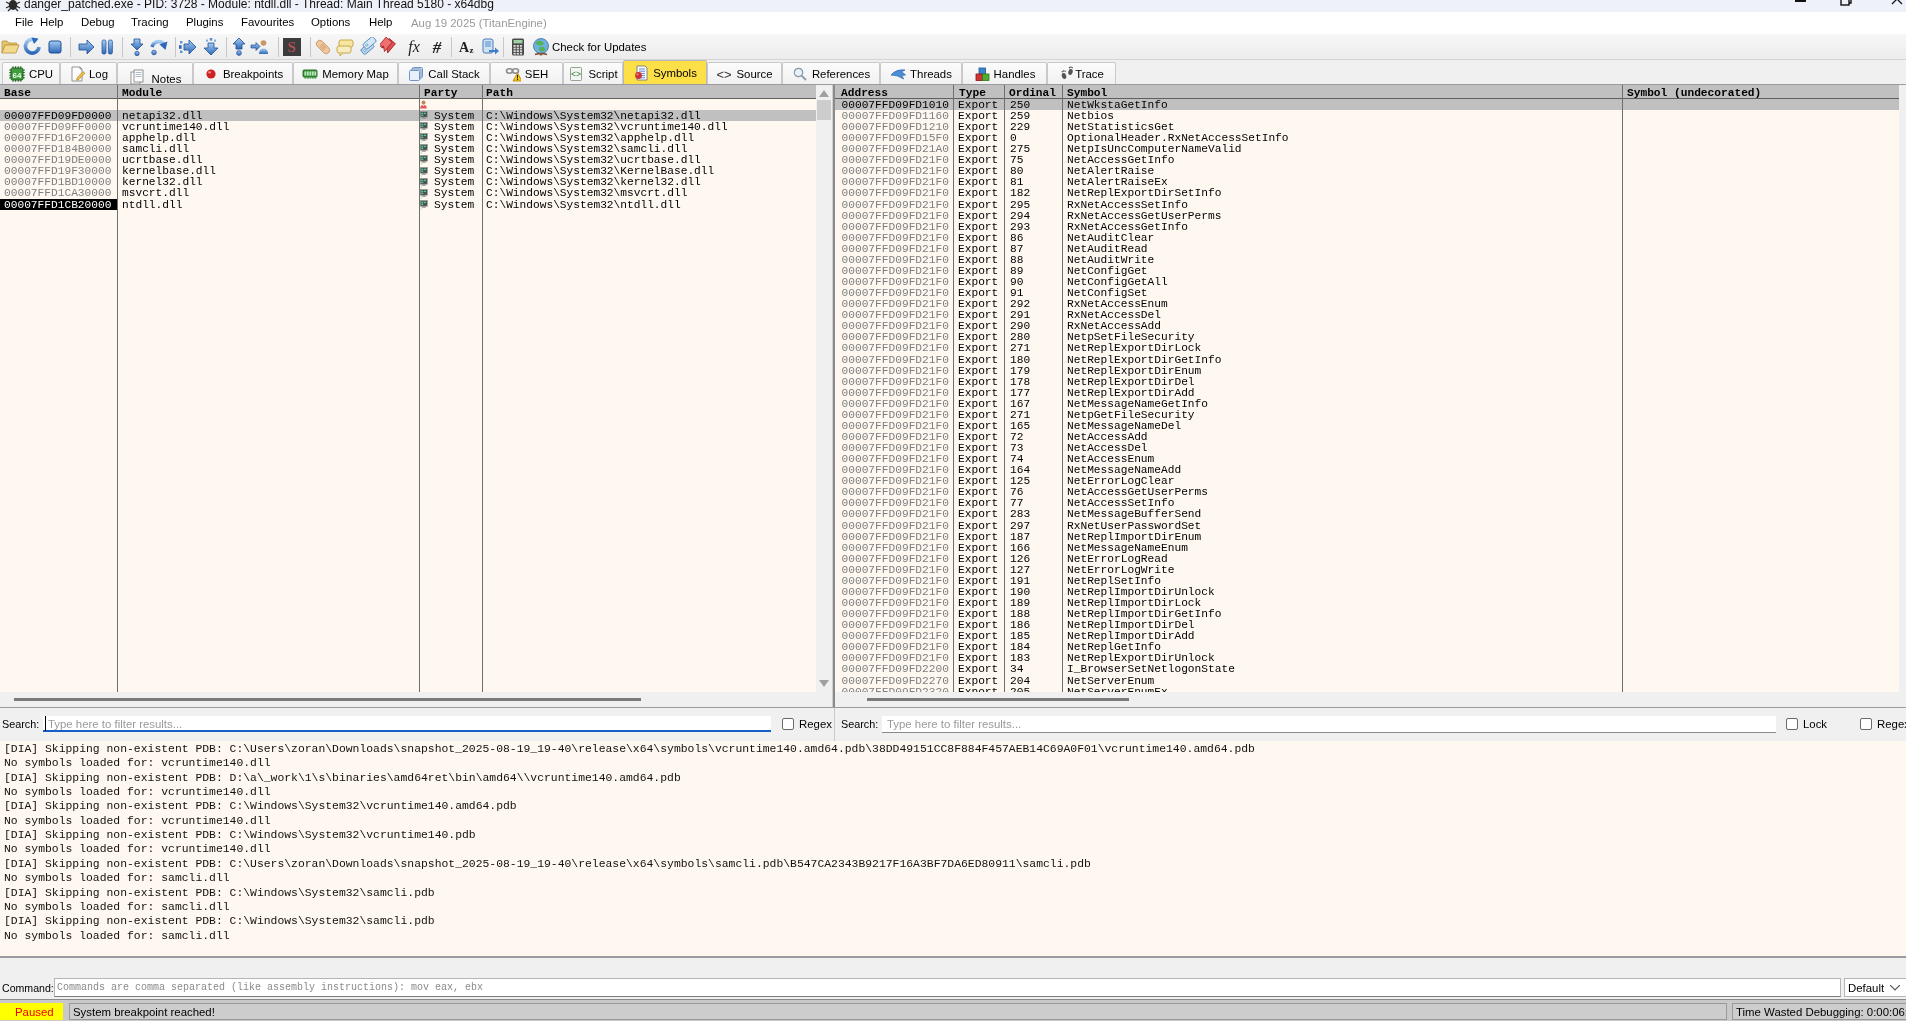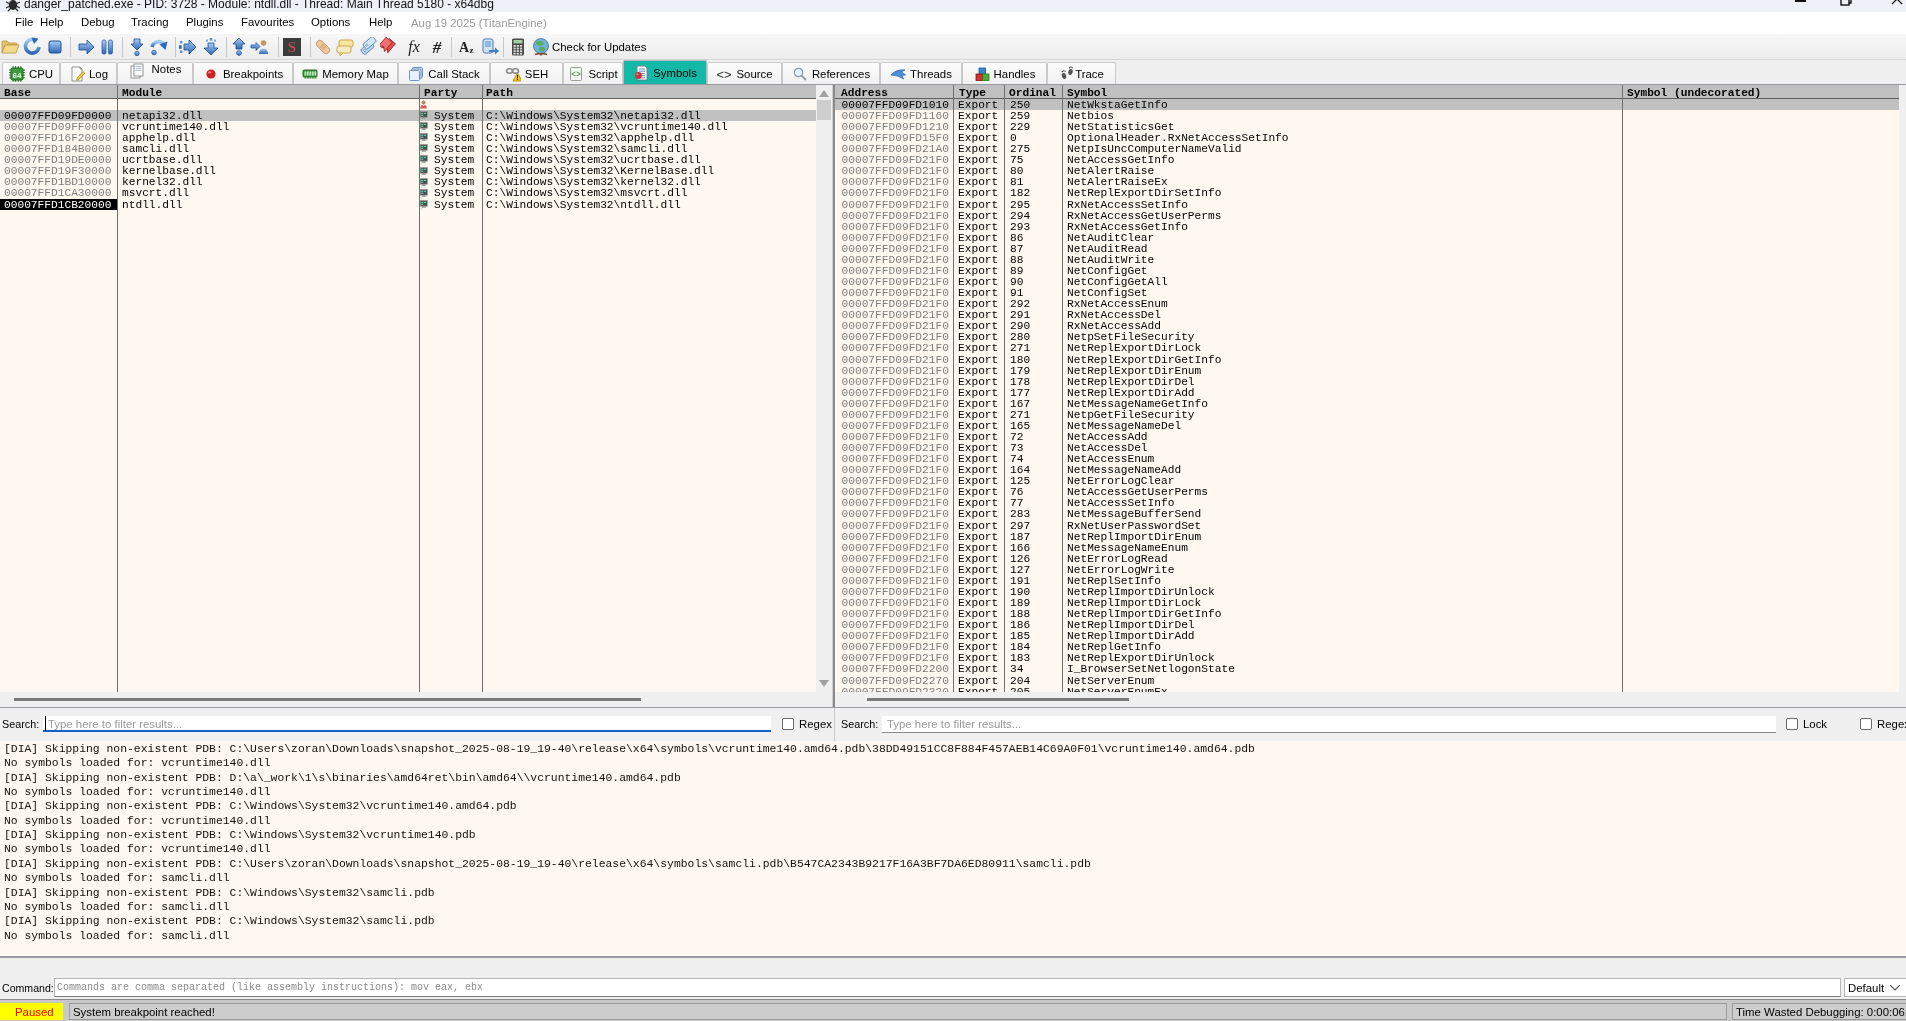--- a/index.html
+++ b/index.html
@@ -212,21 +212,21 @@
 <div style="display:flex;align-items:center;justify-content:center;height:100%;gap:4px">
         <svg style="flex:none" width="16" height="16" viewBox="0 0 16 16">
           <path d="M3 1 L11 1 L13 3 L13 15 L3 15 Z" fill="#fdfdfd" stroke="#888" stroke-width="0.9"></path>
           <path d="M11 1 L11 3 L13 3" fill="none" stroke="#888" stroke-width="0.9"></path>
           <path d="M8 12 L14 5.5 L15.8 7.2 L9.8 13.6 L7.6 14.2 Z" fill="#f0c040" stroke="#b08020" stroke-width="0.7"></path>
         </svg>
 <span style="font-size:11.4px;color:#000;white-space:nowrap">Log</span>
       </div>
 </div>
 <div class="abs" style="left:117px;top:2px;width:76px;height:23px;background:linear-gradient(#fbfbfb,#f0f0f0);border:1px solid #c9c9c9;border-bottom:none;border-top-left-radius:2px;border-top-right-radius:2px">
-<div style="display:flex;align-items:flex-start;justify-content:center;height:100%;gap:7px">
+<div style="display:flex;align-items:flex-end;justify-content:center;height:100%;gap:7px">
         <svg style="flex:none" width="16" height="16" viewBox="0 0 16 16">
           <rect x="2" y="3" width="9" height="12" fill="#fdfdfd" stroke="#888" stroke-width="0.9"></rect>
           <rect x="5" y="1" width="9" height="12" fill="#fdfdfd" stroke="#888" stroke-width="0.9"></rect>
           <g stroke="#9ab" stroke-width="0.8">
             <line x1="6.5" y1="3.5" x2="12.5" y2="3.5"></line>
             <line x1="6.5" y1="5.5" x2="12.5" y2="5.5"></line>
             <line x1="6.5" y1="7.5" x2="12.5" y2="7.5"></line>
           </g>
         </svg>
 <span style="font-size:11.4px;color:#000;white-space:nowrap">Notes</span>
@@ -288,21 +288,21 @@
 </div>
 <div class="abs" style="left:563px;top:2px;width:60px;height:23px;background:linear-gradient(#fbfbfb,#f0f0f0);border:1px solid #c9c9c9;border-bottom:none;border-top-left-radius:2px;border-top-right-radius:2px">
 <div style="display:flex;align-items:center;justify-content:center;height:100%;gap:4px">
         <svg style="flex:none" width="16" height="16" viewBox="0 0 16 16">
           <rect x="2.5" y="1.5" width="11" height="13" rx="1" fill="#f2f7f2" stroke="#889988" stroke-width="0.9"></rect>
           <text x="8" y="11" font-size="8.5" fill="#447744" text-anchor="middle" font-family="Liberation Mono,monospace">&lt;&gt;</text>
         </svg>
 <span style="font-size:11.4px;color:#000;white-space:nowrap">Script</span>
       </div>
 </div>
-<div class="abs" style="left:623px;top:0px;width:84px;height:25px;background:#14b8a6;border:1px solid #b9b9b9;border-bottom:none;border-top-left-radius:2px;border-top-right-radius:2px">
+<div class="abs" style="left:623px;top:0px;width:84px;height:25px;background:#fde047;border:1px solid #b9b9b9;border-bottom:none;border-top-left-radius:2px;border-top-right-radius:2px">
 <div style="display:flex;align-items:center;justify-content:center;height:100%;gap:4px">
         <svg style="flex:none" width="16" height="16" viewBox="0 0 16 16">
           <path d="M4 1 L12 1 L14 3 L14 15 L4 15 Z" fill="#fdfdfd" stroke="#778" stroke-width="0.9"></path>
           <g stroke="#5577cc" stroke-width="0.9">
             <line x1="6" y1="4.0" x2="12" y2="4.0"></line>
             <line x1="6" y1="6.2" x2="12" y2="6.2"></line>
             <line x1="6" y1="8.4" x2="12" y2="8.4"></line>
             <line x1="6" y1="10.600000000000001" x2="12" y2="10.600000000000001"></line>
             <line x1="6" y1="12.8" x2="12" y2="12.8"></line>
           </g>

